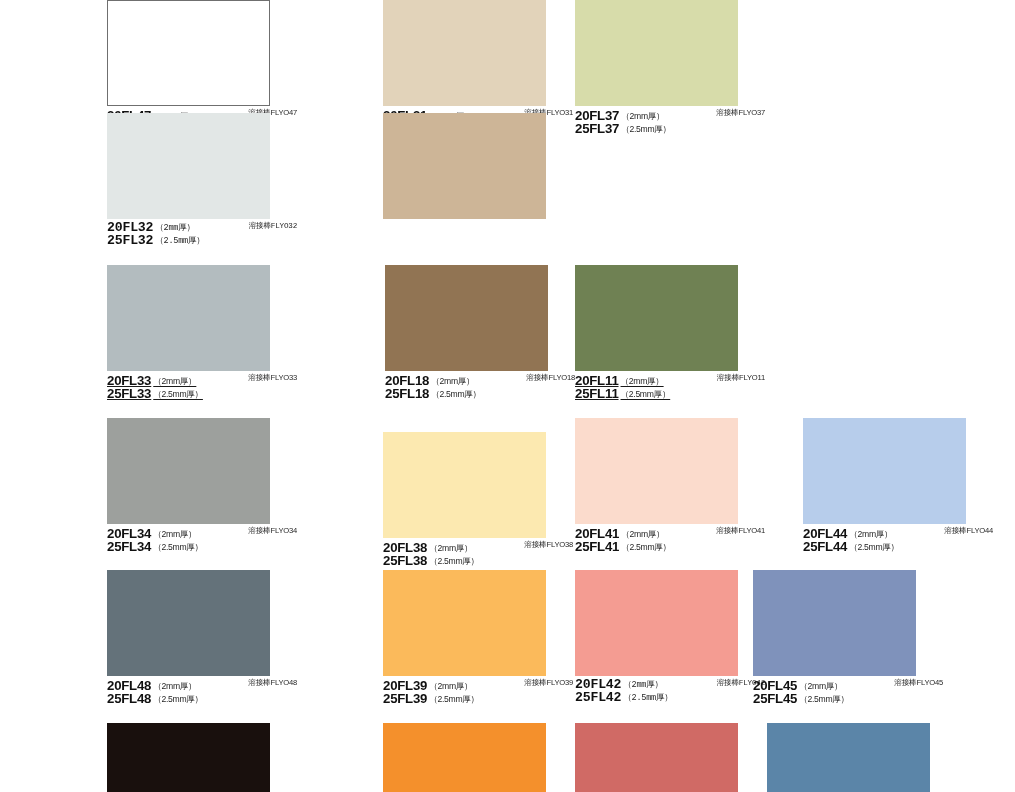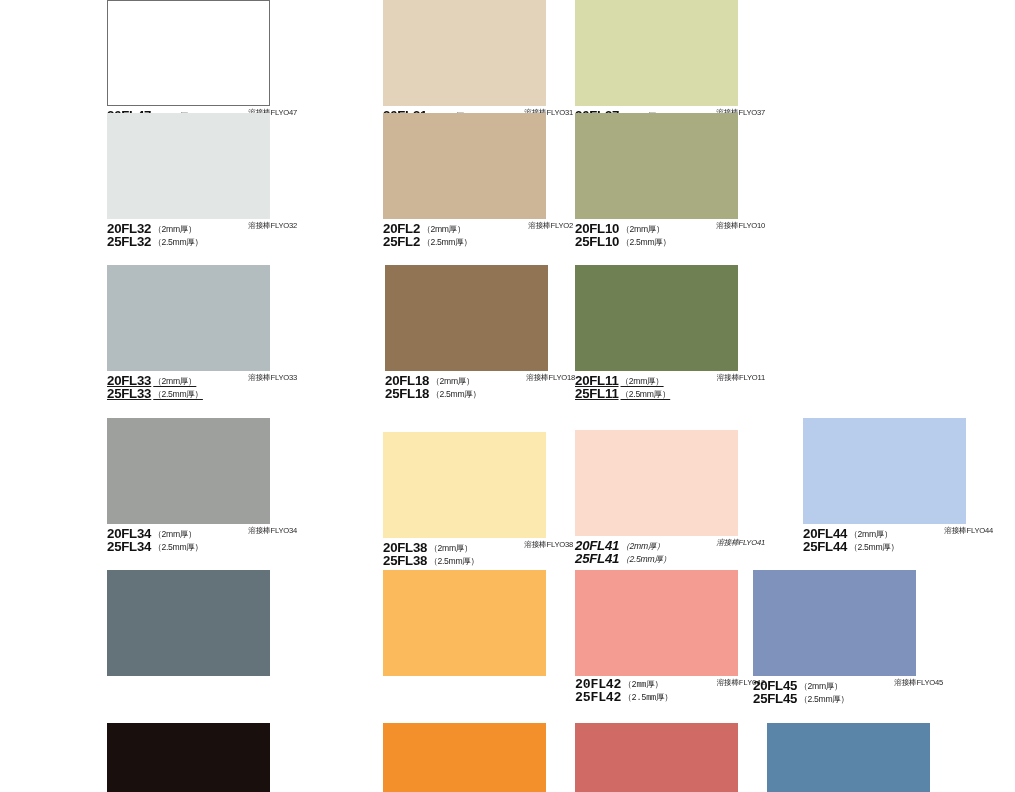--- a/index.html
+++ b/index.html
@@ -102,43 +102,30 @@
       </div>
     </div>
     <div class="swatch-cell" style="left: 575px; top: 0px;">
       <div class="swatch-chip" style="background: rgb(215, 220, 170);"></div>
       <div class="swatch-labels">
         <span class="label-line"><span class="code">20FL37</span><span class="thickness">（2mm厚）</span></span>
         <span class="label-line"><span class="code">25FL37</span><span class="thickness">（2.5mm厚）</span></span>
         <span class="rod">溶接棒FLYO37</span>
       </div>
     </div>
-    <div class="swatch-cell" style="left: 107px; top: 113px;">
+    <div class="swatch-cell" style="left: 107px; top: 113px; font-family: Liberation Mono, monospace;">
       <div class="swatch-chip" style="background: rgb(226, 231, 230);"></div>
       <div class="swatch-labels">
         <span class="label-line"><span class="code">20FL32</span><span class="thickness">（2mm厚）</span></span>
         <span class="label-line"><span class="code">25FL32</span><span class="thickness">（2.5mm厚）</span></span>
         <span class="rod">溶接棒FLYO32</span>
       </div>
     </div>
     <div class="swatch-cell" style="left: 383px; top: 113px;">
       <div class="swatch-chip" style="background: rgb(205, 181, 151);"></div>
-      <div class="swatch-labels">
-        <span class="label-line"><span class="code">20FL2</span><span class="thickness">（2mm厚）</span></span>
-        <span class="label-line"><span class="code">25FL2</span><span class="thickness">（2.5mm厚）</span></span>
-        <span class="rod">溶接棒FLYO2</span>
-      </div>
-    </div>
-    <div class="swatch-cell" style="left: 575px; top: 113px;">
-      <div class="swatch-chip" style="background: rgb(168, 172, 128);"></div>
-      <div class="swatch-labels">
-        <span class="label-line"><span class="code">20FL10</span><span class="thickness">（2mm厚）</span></span>
-        <span class="label-line"><span class="code">25FL10</span><span class="thickness">（2.5mm厚）</span></span>
-        <span class="rod">溶接棒FLYO10</span>
-      </div>
     </div>
     <div class="swatch-cell" style="left: 107px; top: 265px; text-decoration: underline;">
       <div class="swatch-chip" style="background: rgb(179, 188, 191);"></div>
       <div class="swatch-labels">
         <span class="label-line"><span class="code">20FL33</span><span class="thickness">（2mm厚）</span></span>
         <span class="label-line"><span class="code">25FL33</span><span class="thickness">（2.5mm厚）</span></span>
         <span class="rod">溶接棒FLYO33</span>
       </div>
     </div>
     <div class="swatch-cell" style="left: 385px; top: 265px;">
@@ -166,41 +153,51 @@
       </div>
     </div>
     <div class="swatch-cell" style="left: 383px; top: 432px;">
       <div class="swatch-chip" style="background: rgb(252, 233, 176);"></div>
       <div class="swatch-labels">
         <span class="label-line"><span class="code">20FL38</span><span class="thickness">（2mm厚）</span></span>
         <span class="label-line"><span class="code">25FL38</span><span class="thickness">（2.5mm厚）</span></span>
         <span class="rod">溶接棒FLYO38</span>
       </div>
     </div>
-    <div class="swatch-cell" style="left: 575px; top: 430px; font-style: italic;">
+    <div class="swatch-cell" style="left: 575px; top: 418px;">
       <div class="swatch-chip" style="background: rgb(251, 219, 204);"></div>
       <div class="swatch-labels">
         <span class="label-line"><span class="code">20FL41</span><span class="thickness">（2mm厚）</span></span>
         <span class="label-line"><span class="code">25FL41</span><span class="thickness">（2.5mm厚）</span></span>
         <span class="rod">溶接棒FLYO41</span>
       </div>
     </div>
     <div class="swatch-cell" style="left: 767px; top: 418px; padding-left: 36px;">
       <div class="swatch-chip" style="background: rgb(183, 205, 235);"></div>
       <div class="swatch-labels">
         <span class="label-line"><span class="code">20FL44</span><span class="thickness">（2mm厚）</span></span>
         <span class="label-line"><span class="code">25FL44</span><span class="thickness">（2.5mm厚）</span></span>
         <span class="rod">溶接棒FLYO44</span>
       </div>
     </div>
     <div class="swatch-cell" style="left: 107px; top: 570px;">
       <div class="swatch-chip" style="background: rgb(100, 114, 122);"></div>
+      <div class="swatch-labels">
+        <span class="label-line"><span class="code">20FL48</span><span class="thickness">（2mm厚）</span></span>
+        <span class="label-line"><span class="code">25FL48</span><span class="thickness">（2.5mm厚）</span></span>
+        <span class="rod">溶接棒FLYO48</span>
+      </div>
     </div>
     <div class="swatch-cell" style="left: 383px; top: 570px;">
       <div class="swatch-chip" style="background: rgb(251, 186, 91);"></div>
+      <div class="swatch-labels">
+        <span class="label-line"><span class="code">20FL39</span><span class="thickness">（2mm厚）</span></span>
+        <span class="label-line"><span class="code">25FL39</span><span class="thickness">（2.5mm厚）</span></span>
+        <span class="rod">溶接棒FLYO39</span>
+      </div>
     </div>
     <div class="swatch-cell" style="left: 575px; top: 570px; font-family: Liberation Mono, monospace;">
       <div class="swatch-chip" style="background: rgb(244, 156, 146);"></div>
       <div class="swatch-labels">
         <span class="label-line"><span class="code">20FL42</span><span class="thickness">（2mm厚）</span></span>
         <span class="label-line"><span class="code">25FL42</span><span class="thickness">（2.5mm厚）</span></span>
         <span class="rod">溶接棒FLYO42</span>
       </div>
     </div>
     <div class="swatch-cell" style="left: 753px; top: 570px;">

